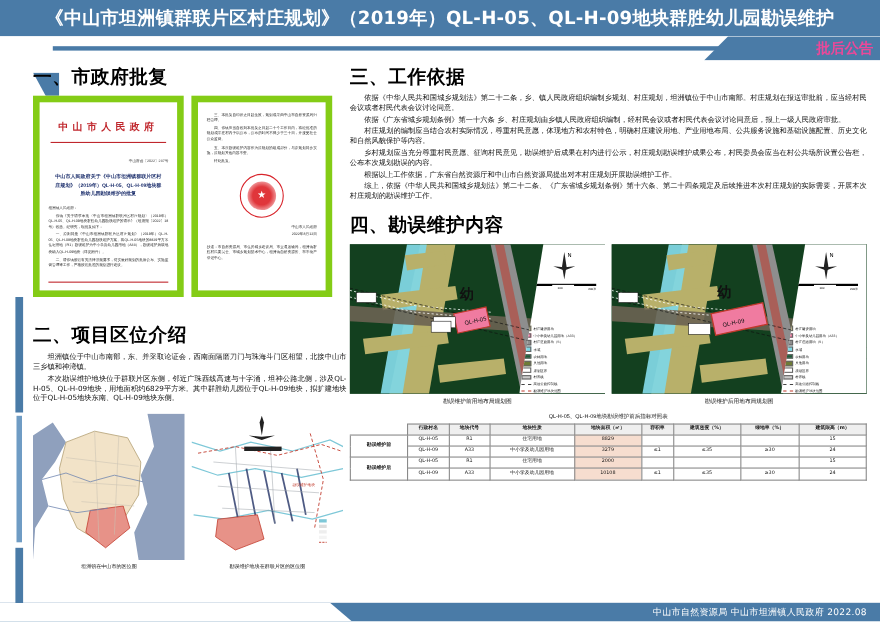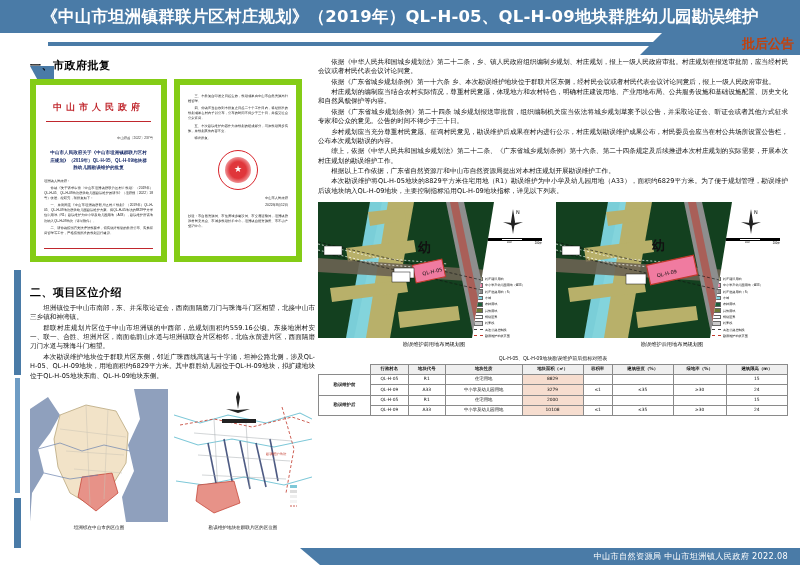--- a/index.html
+++ b/index.html
@@ -41,21 +41,21 @@
   }
   .tag-shape {
     position: absolute; right: 0; top: 0;
     width: 160px; height: 22px;
     background: #4a7ba7;
     clip-path: polygon(22px 0, 160px 0, 160px 22px, 0 22px);
   }
   .tag-text {
     position: absolute; right: 6px; top: 0;
     height: 22px; display: flex; align-items: center;
-    color: #c2410c; font-size: 13px; font-weight: bold;
+    color: #ec4899; font-size: 13px; font-weight: bold;
     font-family: "DejaVu Sans", "Liberation Sans", sans-serif;
   }
   .tag-rule {
     position: absolute; left: 48px; top: 9px;
     width: 610px; height: 4px;
     background: #4a7ba7;
   }
   .tag-rule::after{
     content:""; position:absolute; right:-10px; top:-3px;
     border-left: 11px solid #4a7ba7;
@@ -77,21 +77,21 @@
   .vbar-a { top: 270px; height: 105px; }
   .vbar-b { top: 498px; height: 55px; }
   .vbar-c { top: 378px; height: 115px; background:#6f9cc4; width:5px; left:15px;}
 
   
   .col-left  { position: absolute; left: 30px;  top: 58px; width: 285px; }
   .col-right { position: absolute; left: 318px; top: 58px; width: 470px; }
 
   h2.sec {
     margin: 0 0 4px 0;
-    font-size: 11px;
+    font-size: 17px;
     font-weight: bold;
     color: #000;
     font-family: "DejaVu Sans", "Liberation Sans", sans-serif;
     letter-spacing: .5px;
   }
   .body-text {
     font-size: 6.6px;
     line-height: 1.42;
     color: #111;
     text-align: justify;
@@ -265,21 +265,20 @@
         </div>
         <div class="doc-para" style="margin-top:6px">
           <p class="noind">抄送：市自然资源局、市住房城乡建设局、市交通运输局，坦洲镇群胜村民委员会、市城乡规划技术中心，坦洲镇自然资源所、市不动产登记中心。</p>
         </div>
       </div>
     </div>
 
     <h2 class="sec" style="margin-top:23px">二、项目区位介绍</h2>
     <div class="body-text">
       <p>坦洲镇位于中山市南部，东、并采取论证会，西南面隔磨刀门与珠海斗门区相望，北接中山市三乡镇和神湾镇。</p>
-      <p>群联村庄规划片区位于中山市坦洲镇的中西部，总规划面积约559.16公顷。东接地洲村安一、联一、合胜、坦洲片区，南面临前山水道与坦洲镇联合片区相邻，北临永前进片区，西面隔磨刀门水道与珠海斗门相望。</p>
       <p>本次勘误维护地块位于群联片区东侧，邻近广珠西线高速与十字涌，坦神公路北侧，涉及QL-H-05、QL-H-09地块，用地面积约6829平方米。其中群胜幼儿园位于QL-H-09地块，拟扩建地块位于QL-H-05地块东南、QL-H-09地块东侧。</p>
     </div>
 
     <div class="minimaps">
 
       <div>
         <div class="mini">
           <svg viewBox="0 0 138 133" width="138" height="133">
             <rect x="0" y="0" width="138" height="133" fill="#ffffff"></rect>
             <path d="M0 20 L18 8 L30 26 L20 44 L8 60 L14 84 L2 104 L0 133 Z" fill="#8fa0bd"></path>
@@ -345,33 +344,31 @@
             <text x="92" y="66" font-size="3.4" fill="#c0392b" font-family="DejaVu Sans">勘误维护地块</text>
           </svg>
         </div>
         <div class="mini-cap">勘误维护地块在群联片区的区位图</div>
       </div>
     </div>
   </div>
 
   <div class="col-right">
 
+    <h2 class="sec">三、工作依据</h2>
     <div class="body-text">
-      <p>依据《中华人民共和国城乡规划法》第二十二条，乡、镇人民政府组织编制乡规划、村庄规划，报上一级人民政府审批。村庄规划在报送审批前，应当经村民会议或者村民代表会议讨论同意。</p>
-      <p>依据《广东省城乡规划条例》第一十六条 乡、本次勘误维护地块位于群联片区东侧，经村民会议或者村民代表会议讨论同意后，报上一级人民政府审批。</p>
+      <p>依据《中华人民共和国城乡规划法》第二十二条，乡、镇人民政府组织编制乡规划、村庄规划，坦洲镇位于中山市南部。村庄规划在报送审批前，应当经村民会议或者村民代表会议讨论同意。</p>
+      <p>依据《广东省城乡规划条例》第一十六条 乡、村庄规划由乡镇人民政府组织编制，经村民会议或者村民代表会议讨论同意后，报上一级人民政府审批。</p>
       <p>村庄规划的编制应当结合农村实际情况，尊重村民意愿，体现地方和农村特色，明确村庄建设用地、产业用地布局、公共服务设施和基础设施配置、历史文化和自然风貌保护等内容。</p>
-      <p>依据《广东省城乡规划条例》第二十四条 城乡规划报送审批前，组织编制机关应当依法将城乡规划草案予以公告，并采取论证会、听证会或者其他方式征求专家和公众的意见。公告的时间不得少于三十日。</p>
       <p>乡村规划应当充分尊重村民意愿、征询村民意见，勘误维护后成果在村内进行公示，村庄规划勘误维护成果公布，村民委员会应当在村公共场所设置公告栏，公布本次规划勘误的内容。</p>
+      <p>根据以上工作依据，广东省自然资源厅和中山市自然资源局提出对本村庄规划开展勘误维护工作。</p>
       <p>综上，依据《中华人民共和国城乡规划法》第二十二条、《广东省城乡规划条例》第十六条、第二十四条规定及后续推进本次村庄规划的实际需要，开展本次村庄规划的勘误维护工作。</p>
-      <p>根据以上工作依据，广东省自然资源厅和中山市自然资源局提出对本村庄规划开展勘误维护工作。</p>
     </div>
 
-    <div class="body-text">
-      <p>本次勘误维护将QL-H-05地块的8829平方米住宅用地（R1）勘误维护为中小学及幼儿园用地（A33），面积约6829平方米。为了便于规划管理，勘误维护后该地块纳入QL-H-09地块，主要控制指标沿用QL-H-09地块指标，详见以下列表。</p>
-    </div>
+    <h2 class="sec" style="margin-top:9px">四、勘误维护内容</h2>
 
     <div class="bigmaps">
 
       <div>
         <div class="bigmap">
           <svg viewBox="0 0 232 136" width="232" height="136">
             <rect x="0" y="0" width="232" height="136" fill="#13401f"></rect>
             <path d="M64 0 L96 0 L72 136 L36 136 Z" fill="#b8b06a"></path>
             <path d="M52 0 L70 0 L48 136 L28 136 Z" fill="#7fd6e3" opacity=".95"></path>
             <path d="M50 10 L86 6 L88 18 L52 24 Z" fill="#b8b06a"></path>

